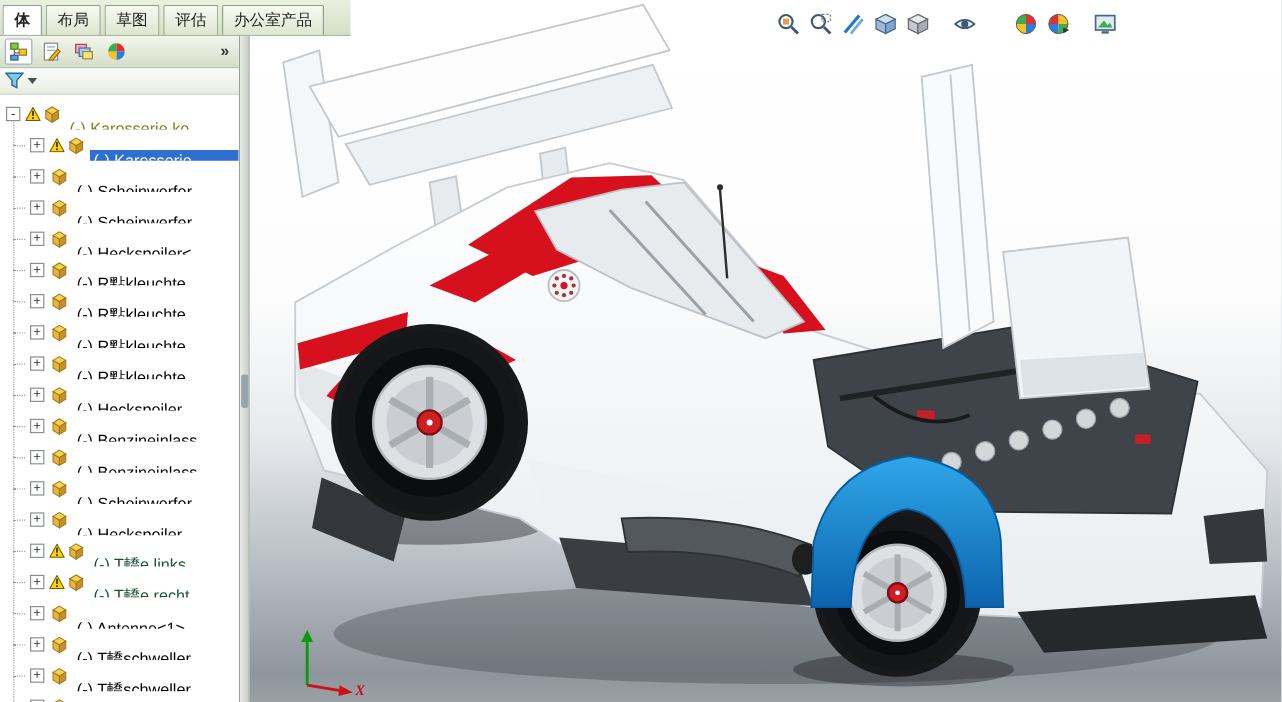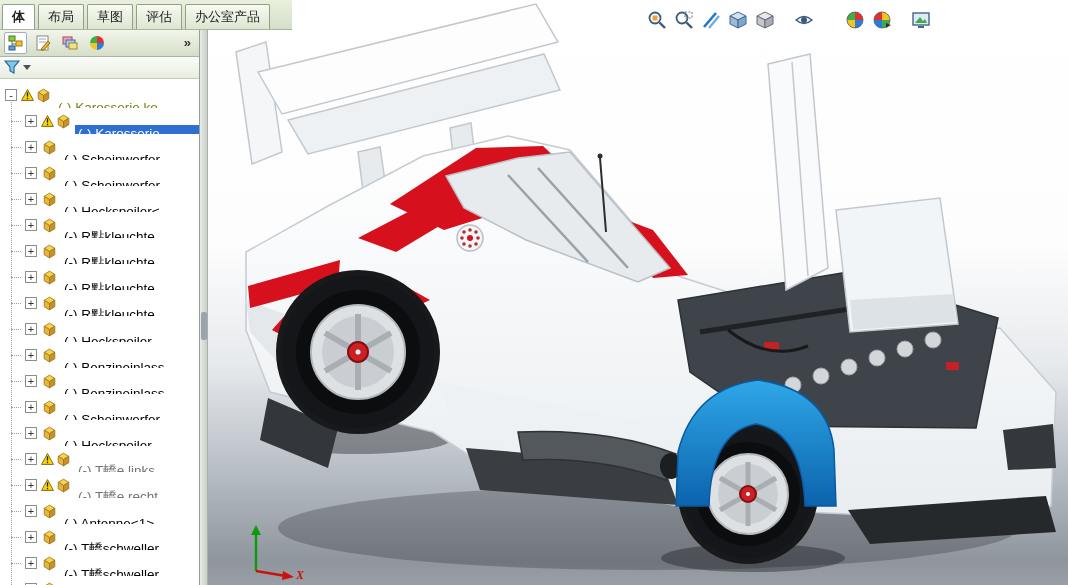--- a/index.html
+++ b/index.html
@@ -54,21 +54,21 @@
   .tree-row.lv1 { padding-left:25px; }
   .tree-row.lv1::before { content:""; position:absolute; left:11px; top:13px; width:10px;
     border-top:1px dotted #9aa49a; }
   .exp-box { flex:none; width:12px; height:12px; border:1px solid #8a918a; background:#fff;
     color:#333; font-size:11px; line-height:10px; text-align:center; margin-right:4px; z-index:1; }
   .warn { flex:none; width:13px; height:12px; margin-right:1px; }
   .part-icon { flex:none; width:17px; height:17px; margin-right:3px; }
   .lbl { padding:1px 3px;margin-top:24px; }
   .tree-row.selected .lbl { background:#2f6fd0; color:#fff; flex:1; }
   .tree-row.root .lbl { color:#7e7e14; }
-  .tree-row.amber .lbl { color:#737373; }
+  .tree-row.amber .lbl { color:#14532d; }
 
   
   .splitter { position:absolute; left:200px; top:30px; width:8px; height:555px; z-index:7;
     background:linear-gradient(90deg,#e8ebe6,#c9cfc8); border-right:1px solid #aab0aa; }
   .splitter-grip { position:absolute; top:282px; left:1px; width:6px; height:28px;
     background:#9aa4ae; border-radius:2px; }
 </style>
 </head>
 <body>
 

